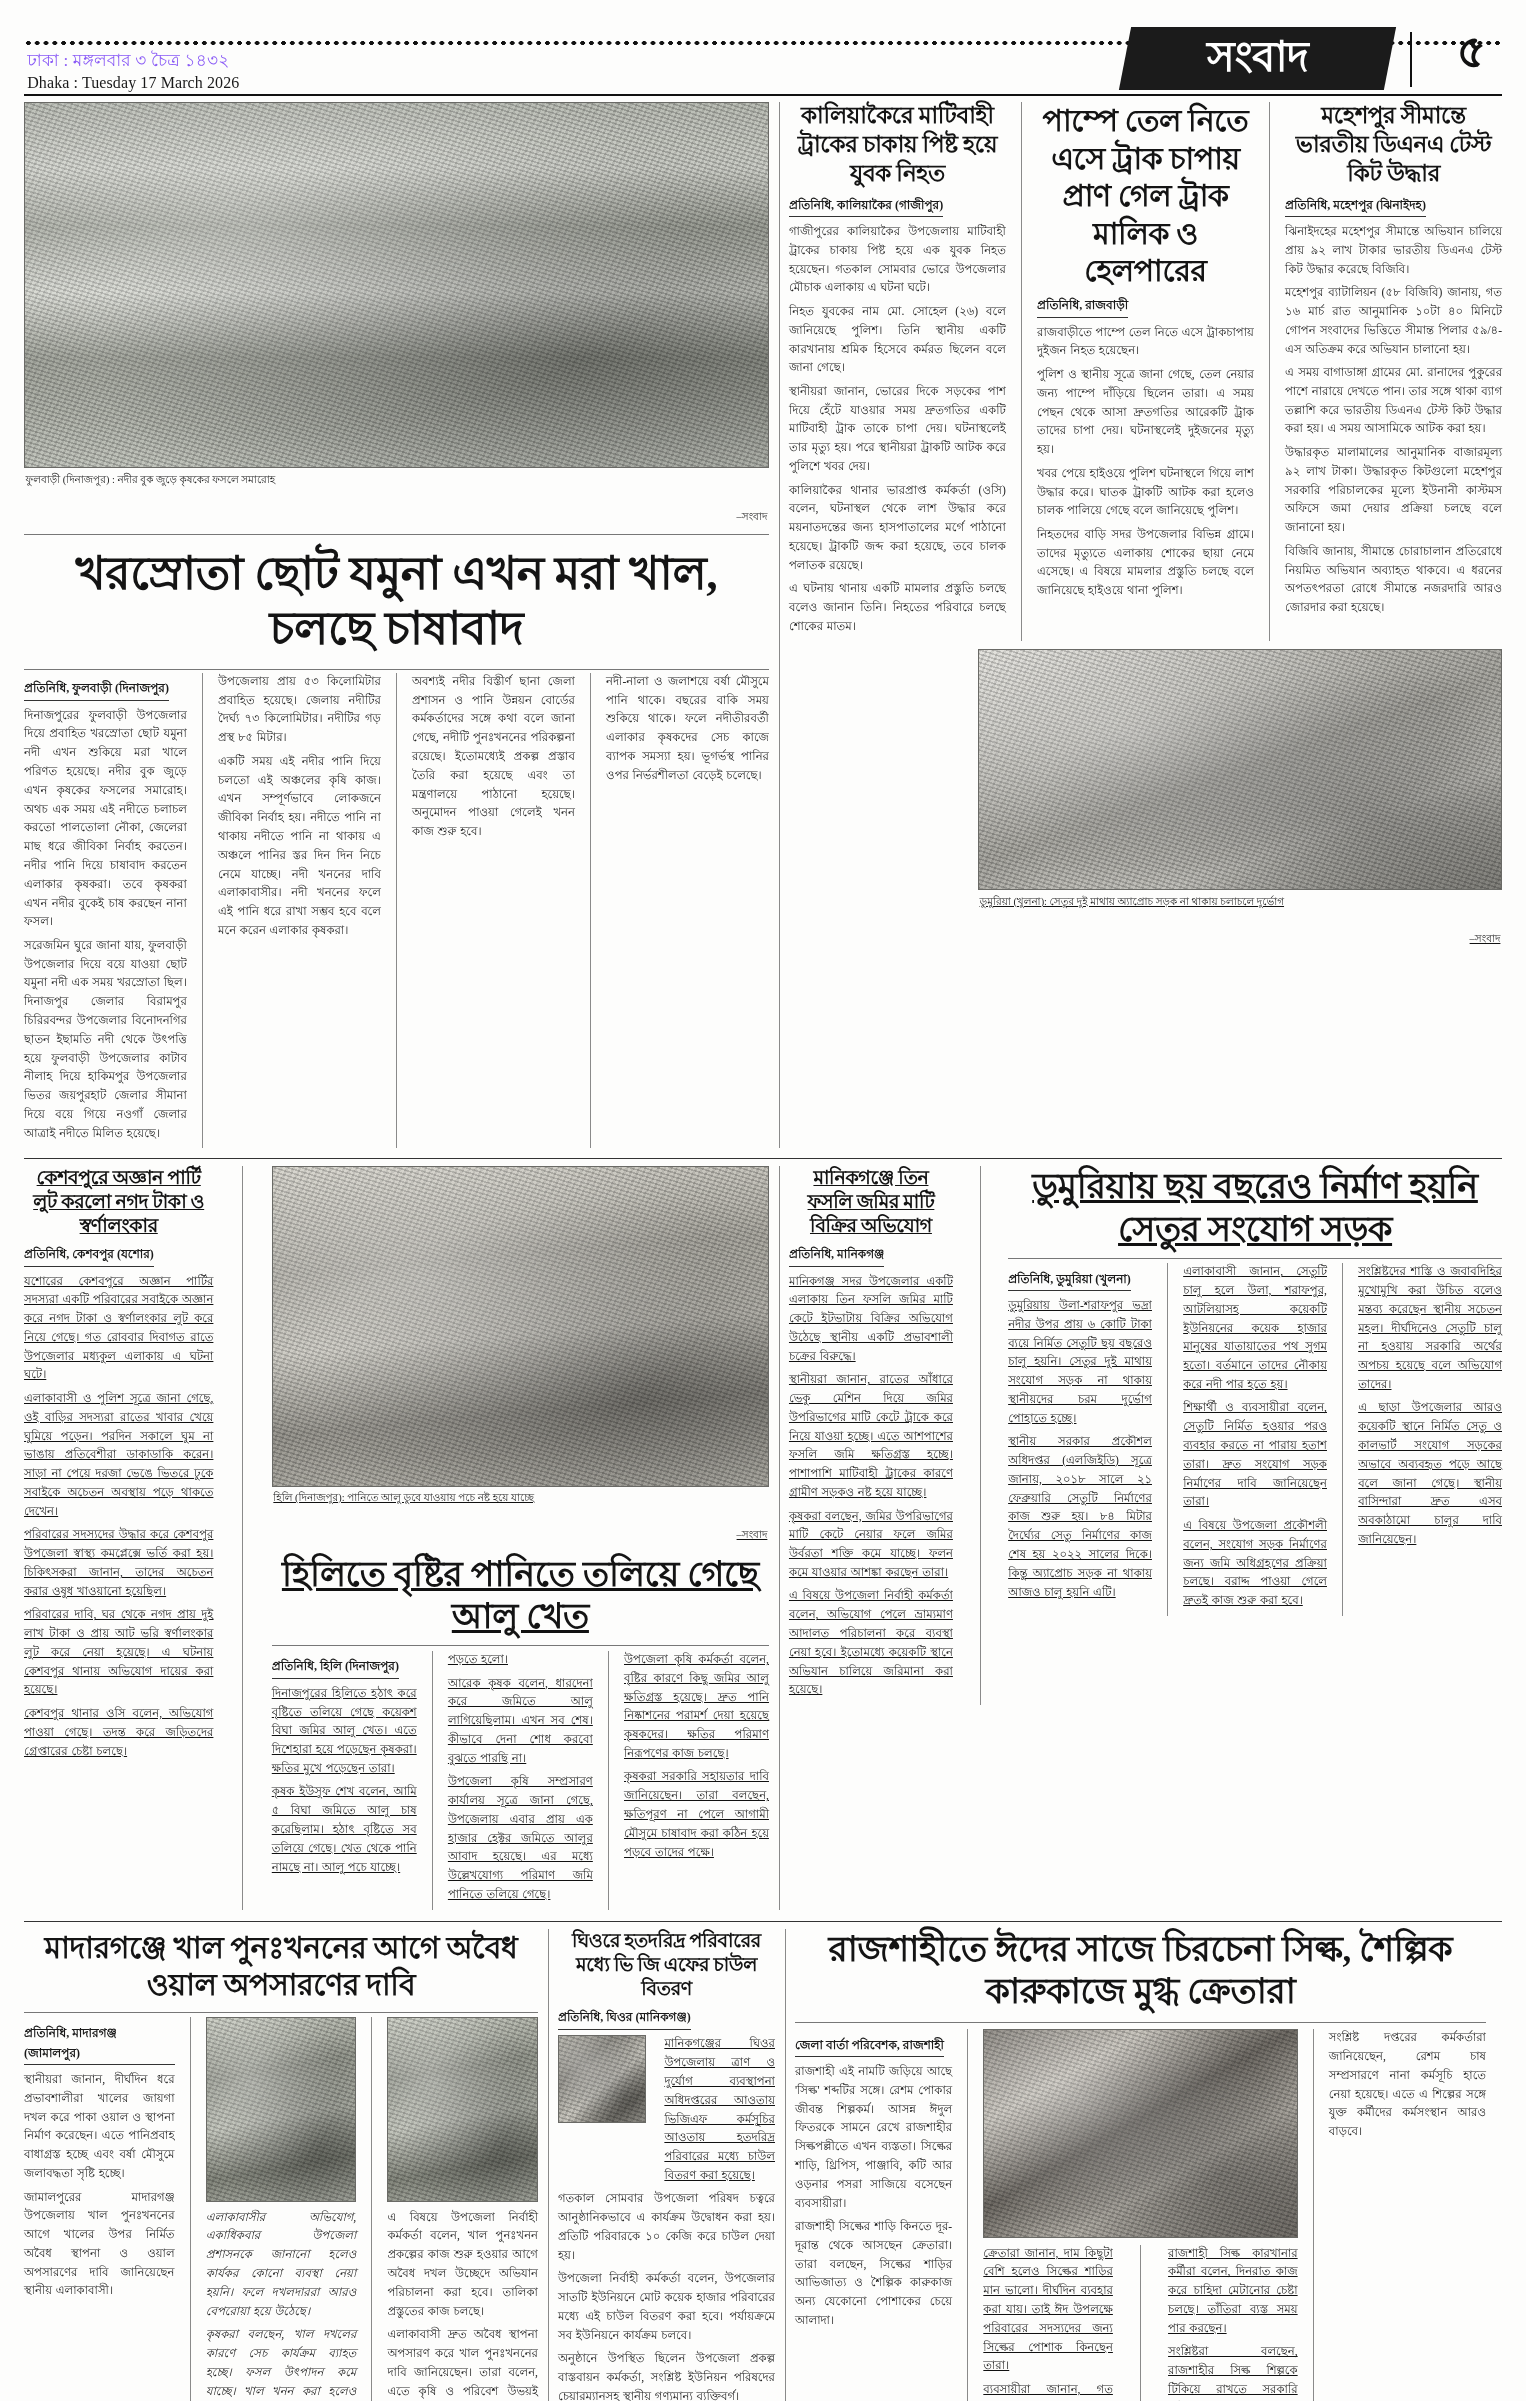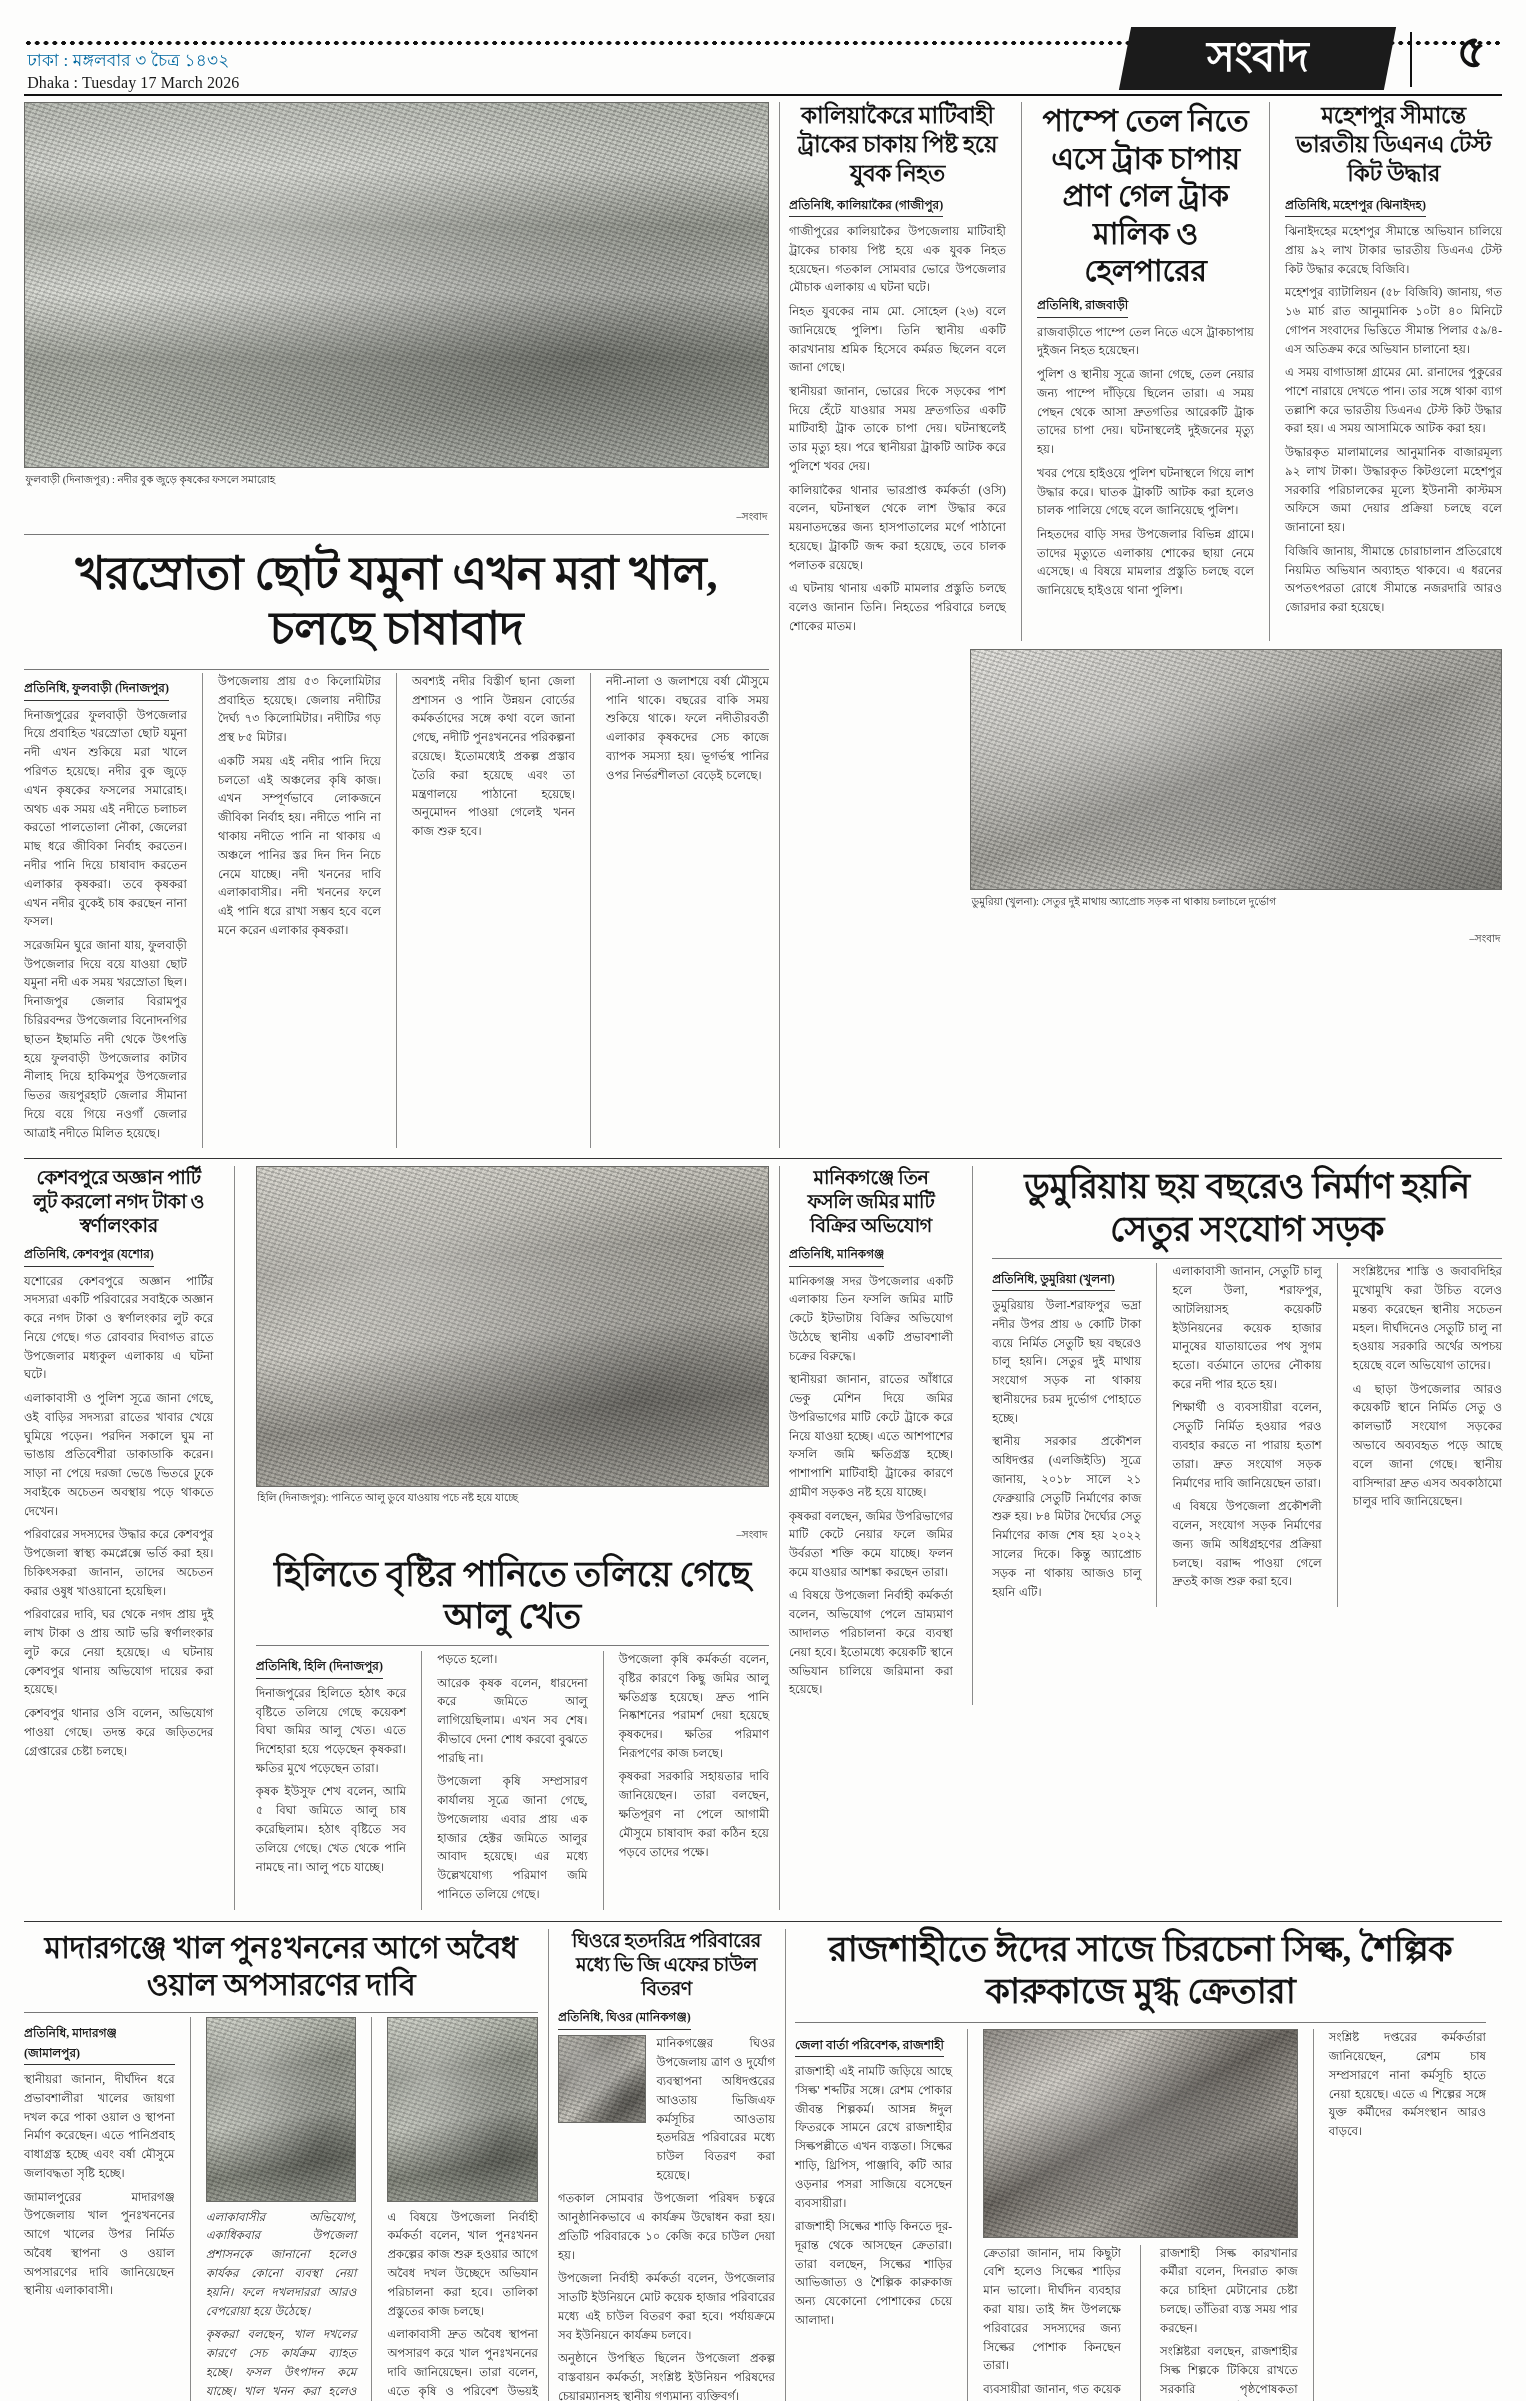--- a/index.html
+++ b/index.html
@@ -39,21 +39,21 @@
   }
   .datestack {
     position: absolute;
     top: 30.5px; left: 3.2px;
     line-height: 1.32;
   }
   .date-bn {
     font-size: 17px;
     font-family: "Liberation Serif", "DejaVu Serif", serif;
     letter-spacing: 0.2px;
-    color: #0369a1;
+    color: #8b5cf6;
   }
   .date-en {
     font-size: 16px;
     font-family: "Liberation Serif","DejaVu Serif", serif;
     color: #1a1a1a;
     letter-spacing: 0.1px;
   }
   .logoblock {
     position: absolute;
     top: 8px; right: 112px;
@@ -179,21 +179,21 @@
   .caption {
     display: flex;
     justify-content: space-between;
     font-size: 10.4px;
     color: #262626;
     padding: 3.2px 1.6px 0 1.6px;
     font-family: "Liberation Serif","DejaVu Serif", serif;
   }
   .caption .src { font-size: 10.4px; white-space: nowrap; padding-left: 8px; margin-top: 37px; }
 
-  .cols2 { display: flex; gap: 4px; }
+  .cols2 { display: flex; gap: 12px; text-decoration: underline; }
   .cols3 { display: flex; gap: 0; }
   .col { flex: 1 1 0; min-width: 0; }
 </style>
 </head>
 <body>
 
 <div class="page">
 
   <div class="masthead">
     <div class="dotrule"></div>

